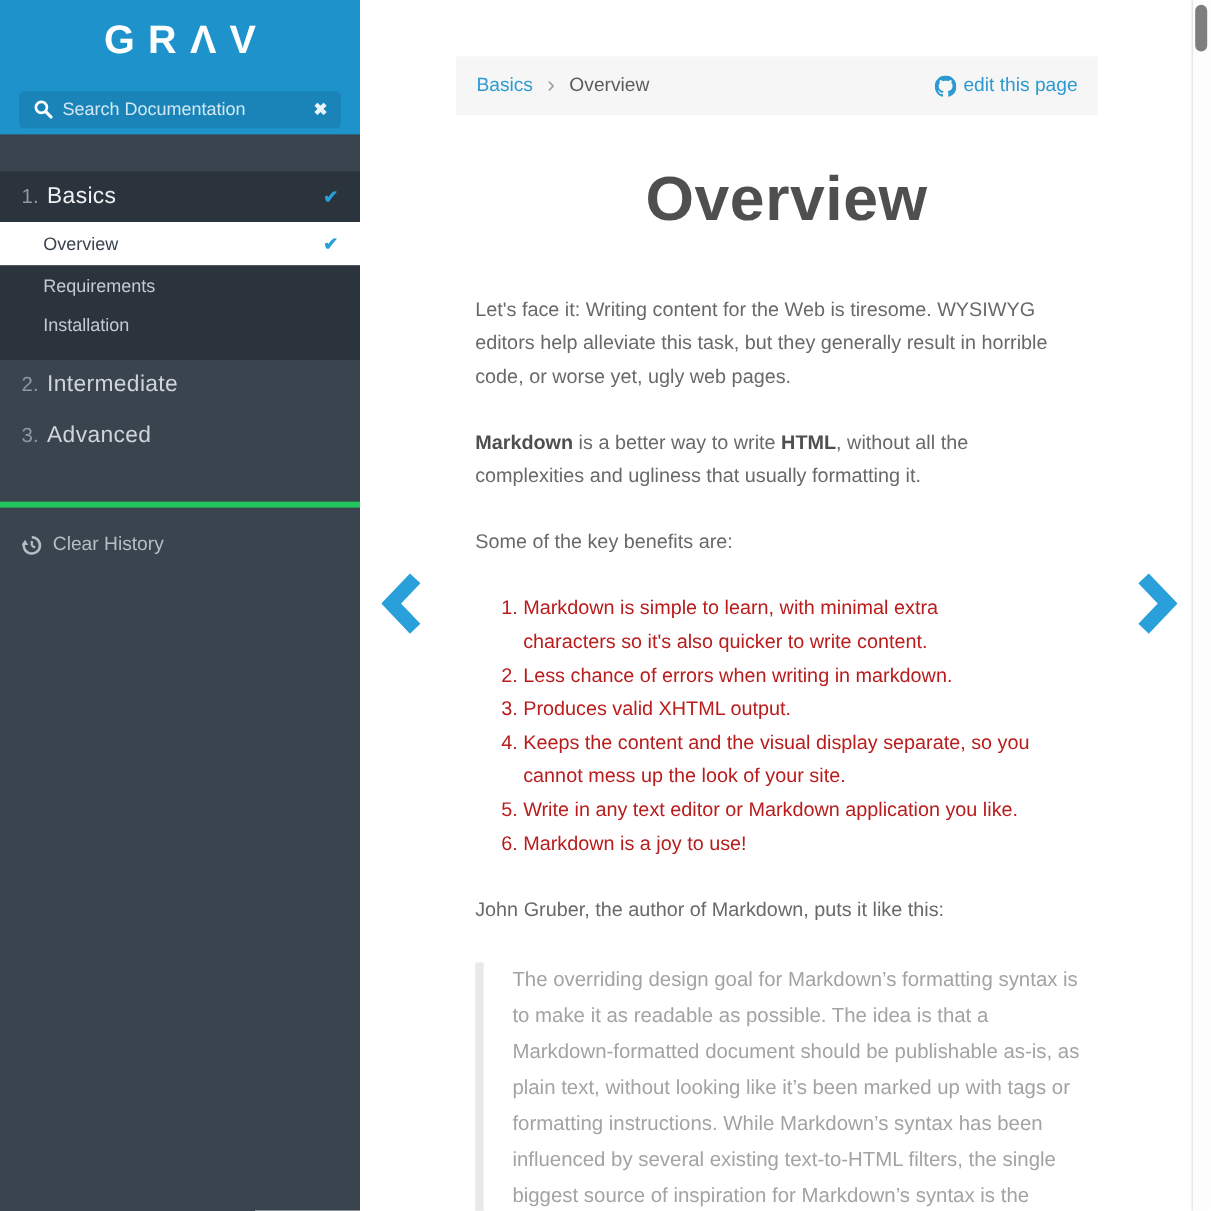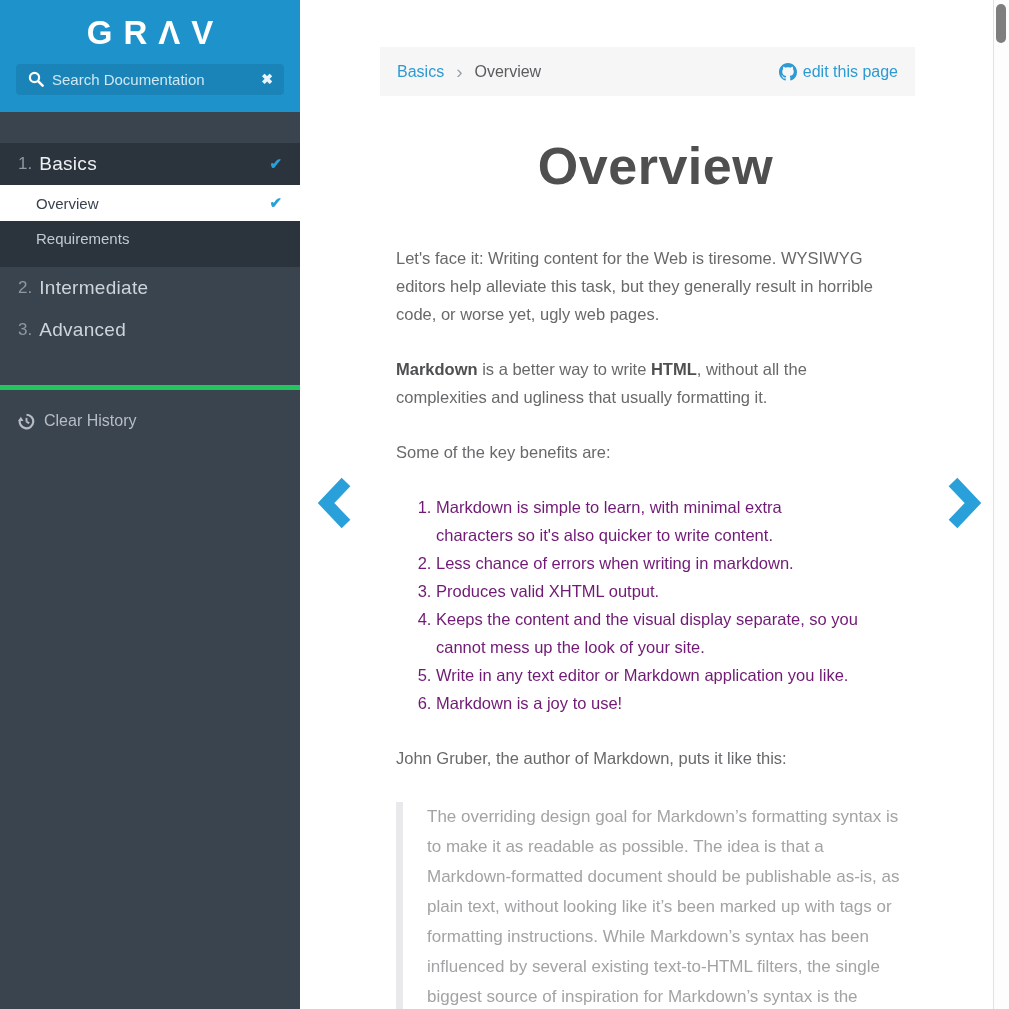--- a/index.html
+++ b/index.html
@@ -21,21 +21,21 @@
     height: 112px;
     background: #1e93cb;
     padding: 14px 16px 0 16px;
   }
   .logo {
     text-align: center;
     color: #fff;
     font-size: 33px;
     font-weight: bold;
     letter-spacing: 11px;
-    margin-bottom: 12px;
+    margin-bottom: 24px;
     padding-left: 11px; 
     cursor: pointer;
   }
   .search-wrap {
     position: relative;
     height: 17px;
   }
   .search-input {
     width: 100%; height: 31px;
     background: #1a84b8;
@@ -147,21 +147,21 @@
     color: #68696b;
     font-size: 16.5px;
     line-height: 28px;
     margin-bottom: 27px;
   }
   .article strong { color: #4e4f51; }
   .article ol {
     width: 464px;
     margin: 27px 0 27px 0;
     padding-left: 40px;
-    color: #701a75;
+    color: #b91c1c;
     font-size: 16.5px;
     line-height: 28px;
   }
   .article blockquote {
     width: 504px;
     border-left: 7px solid #e9e9eb;
     padding-left: 24px;
     margin-top: 30px;
     color: #a3a3a5;
     font-size: 17px;
@@ -220,20 +220,23 @@
         <span class="check">✔</span>
       </div>
       <ul class="subnav">
         <li class="active">
           <span>Overview</span>
           <span class="check">✔</span>
         </li>
         <li>
           <span>Requirements</span>
         </li>
+        <li>
+          <span>Installation</span>
+        </li>
       </ul>
     </div>
 
     <div class="section-row dim">
       <span class="section-num">2.</span>
       <span class="section-label">Intermediate</span>
     </div>
     <div class="section-row dim">
       <span class="section-num">3.</span>
       <span class="section-label">Advanced</span>

